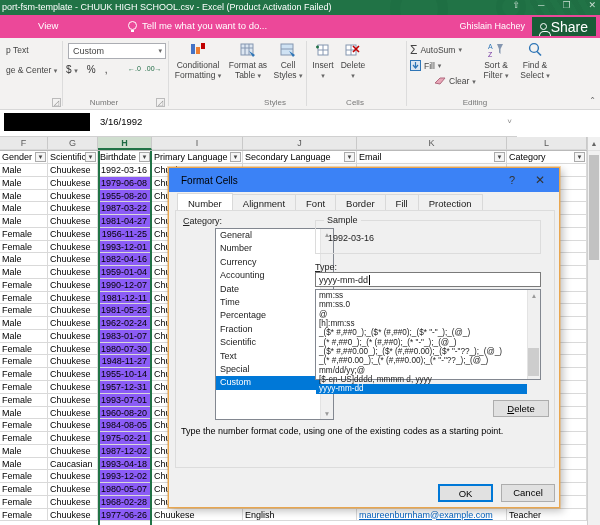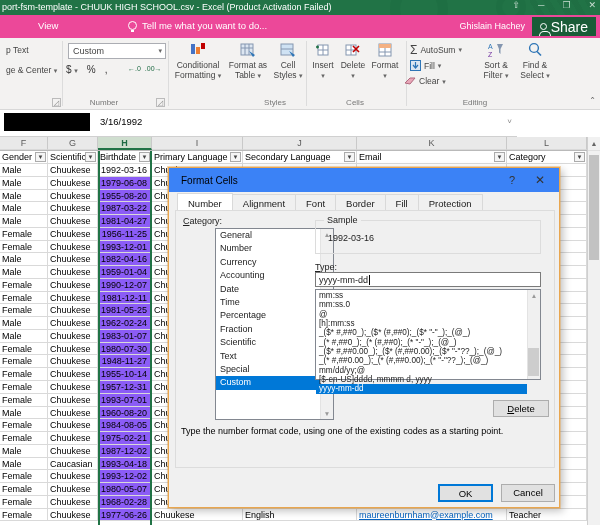--- a/index.html
+++ b/index.html
@@ -217,50 +217,39 @@
     <span class="ic icon16">
       <svg width="16" height="16">
           <rect x="1" y="3" width="10" height="10" fill="#fff" stroke="#8496b0"></rect>
           <line x1="1" y1="8" x2="11" y2="8" stroke="#8496b0"></line>
           <line x1="6" y1="3" x2="6" y2="13" stroke="#8496b0"></line>
           <path d="M8 4 L14 10 M14 4 L8 10" stroke="#c00000" stroke-width="1.6"></path>
         </svg>
     </span>
     <span>Delete</span><br><span class="chevdn">▾</span>
   </div>
-  <div class="big-btn" style="left:368px;width:34px;">
-    <span class="ic icon16">
-      <svg width="16" height="16">
-          <rect x="2" y="2" width="12" height="12" fill="#fff" stroke="#8496b0"></rect>
-          <rect x="2" y="2" width="12" height="4" fill="#f4b183"></rect>
-          <line x1="2" y1="10" x2="14" y2="10" stroke="#8496b0"></line>
-          <line x1="8" y1="6" x2="8" y2="14" stroke="#8496b0"></line>
-        </svg>
-    </span>
-    <span>Format</span><br><span class="chevdn">▾</span>
-  </div>
   <span class="group-label" style="left:335px;width:40px;">Cells</span>
   <div class="rb-div" style="left:406px;"></div>
 
   <div class="ed-item" style="left:410px;top:5px;">
     <span style="font-size:12px;color:#444;">Σ</span>
     <span>AutoSum</span>
       <span class="chevdn">▾</span>
   </div>
   <div class="ed-item" style="left:410px;top:22px;">
     <span class="icon16" style="width:11px;height:11px;">
       <svg width="11" height="11">
           <rect x="0.5" y="0.5" width="10" height="10" fill="#dce6f1" stroke="#2e75b6"></rect>
           <path d="M5.5 2 v5 M3 5 l2.5 3 2.5 -3" stroke="#2e75b6" stroke-width="1.2" fill="none"></path>
         </svg>
     </span>
     <span>Fill</span>
       <span class="chevdn">▾</span>
   </div>
-  <div class="ed-item" style="left:404px;top:38px;align-items:flex-end;">
+  <div class="ed-item" style="left:434px;top:38px;align-items:flex-end;">
     <span class="icon16" style="width:12px;height:10px;">
       <svg width="12" height="10">
           <path d="M1 7 L6 2 L11 2 L6 8 Z" fill="#e8a7b8" stroke="#b06a7e"></path>
         </svg>
     </span>
     <span>Clear</span>
       <span class="chevdn">▾</span>
   </div>
   <div class="big-btn" style="left:478px;width:36px;">
     <span class="ic icon16">

